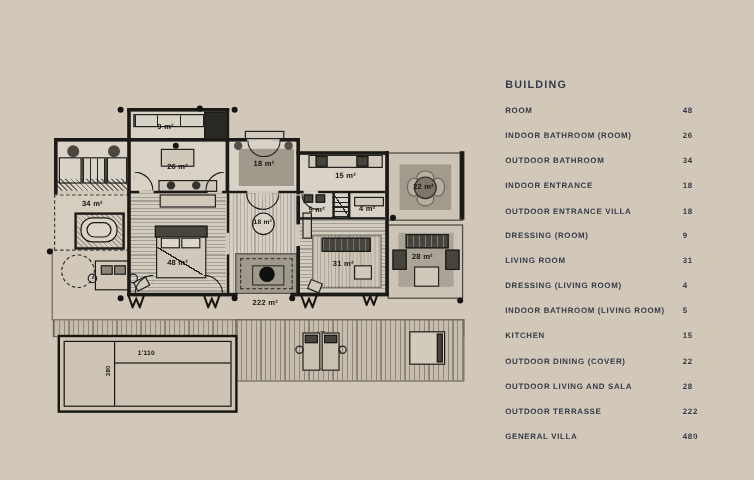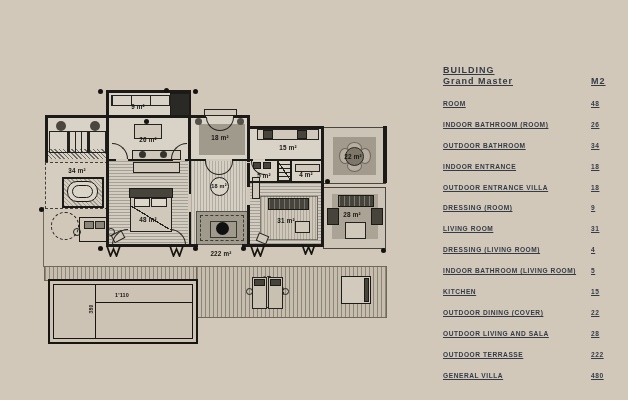--- a/index.html
+++ b/index.html
@@ -3,21 +3,21 @@
 <meta charset="utf-8">
 <style>
   html,body{margin:0;padding:0;}
   body{
     width:628px;height:400px;position:relative;overflow:hidden;
     background:#d2c8ba;
     font-family:"Liberation Sans",sans-serif;
     color:#343b46;
   }
   
-  .panel{position:absolute;left:443px;top:65px;width:164px;text-decoration:underline;}
+  .panel{position:absolute;left:421px;top:65px;width:164px;}
   .p-title{font-size:9px;font-weight:bold;letter-spacing:1px;line-height:11px;}
   .p-sub{display:flex;justify-content:space-between;font-size:9px;font-weight:bold;letter-spacing:1px;line-height:11px;}
   .p-sub .m2{width:16px;}
   .rows{margin-top:12px;}
   .row{display:flex;height:20.9px;font-size:6.6px;font-weight:bold;letter-spacing:0.55px;align-items:flex-start;}
   .row .lbl{flex:1;padding-top:1px;}
   .row .val{width:16px;padding-top:1px;}
   
   .abs{position:absolute;}
   .w{position:absolute;background:#1b1a17;}
@@ -224,24 +224,20 @@
   <div class="pl" style="left:306px;top:174px;">4 m²</div>
   <div class="pl" style="left:219px;top:186px;font-size:5.5px;">18 m²</div>
   <div class="pl" style="left:148px;top:219px;">48 m²</div>
   <div class="pl" style="left:286px;top:220px;">31 m²</div>
   <div class="pl" style="left:352px;top:214px;">28 m²</div>
   <div class="pl" style="left:221px;top:253px;">222 m²</div>
 </div>
 
 <div class="panel">
   <div class="p-title">BUILDING</div>
-  <div class="p-sub">
-    <span>Grand Master</span>
-    <span class="m2">M2</span>
-  </div>
   <div class="rows">
     <div class="row">
         <span class="lbl">ROOM</span>
         <span class="val">48</span>
       </div>
     <div class="row">
         <span class="lbl">INDOOR BATHROOM  (ROOM)</span>
         <span class="val">26</span>
       </div>
     <div class="row">

